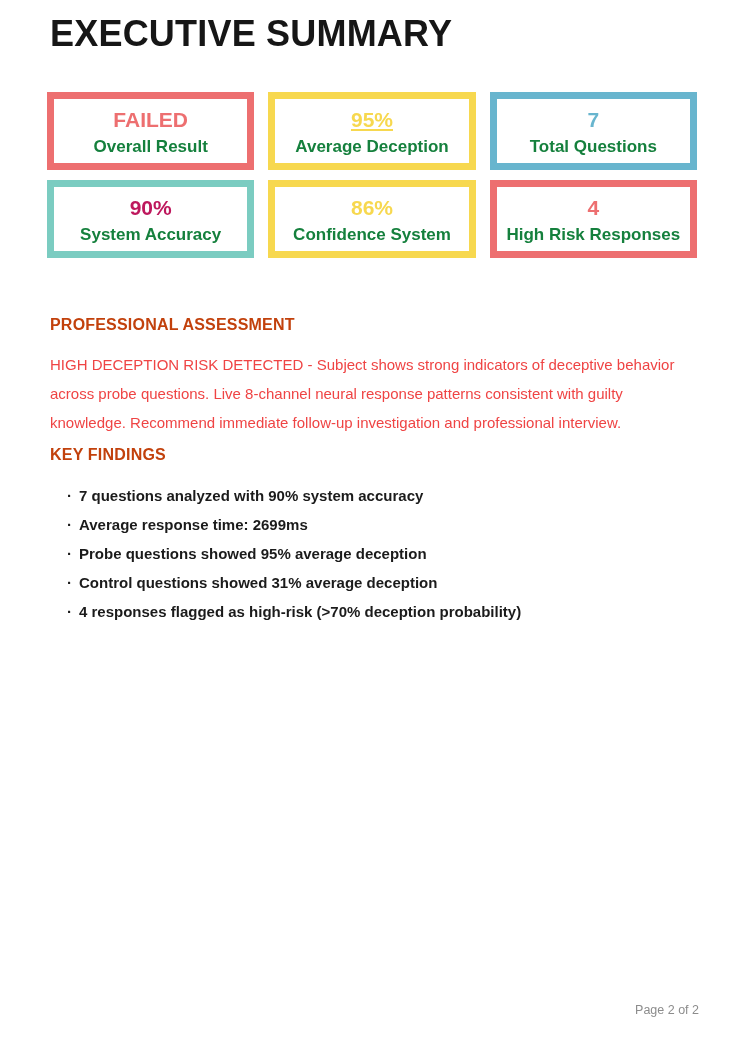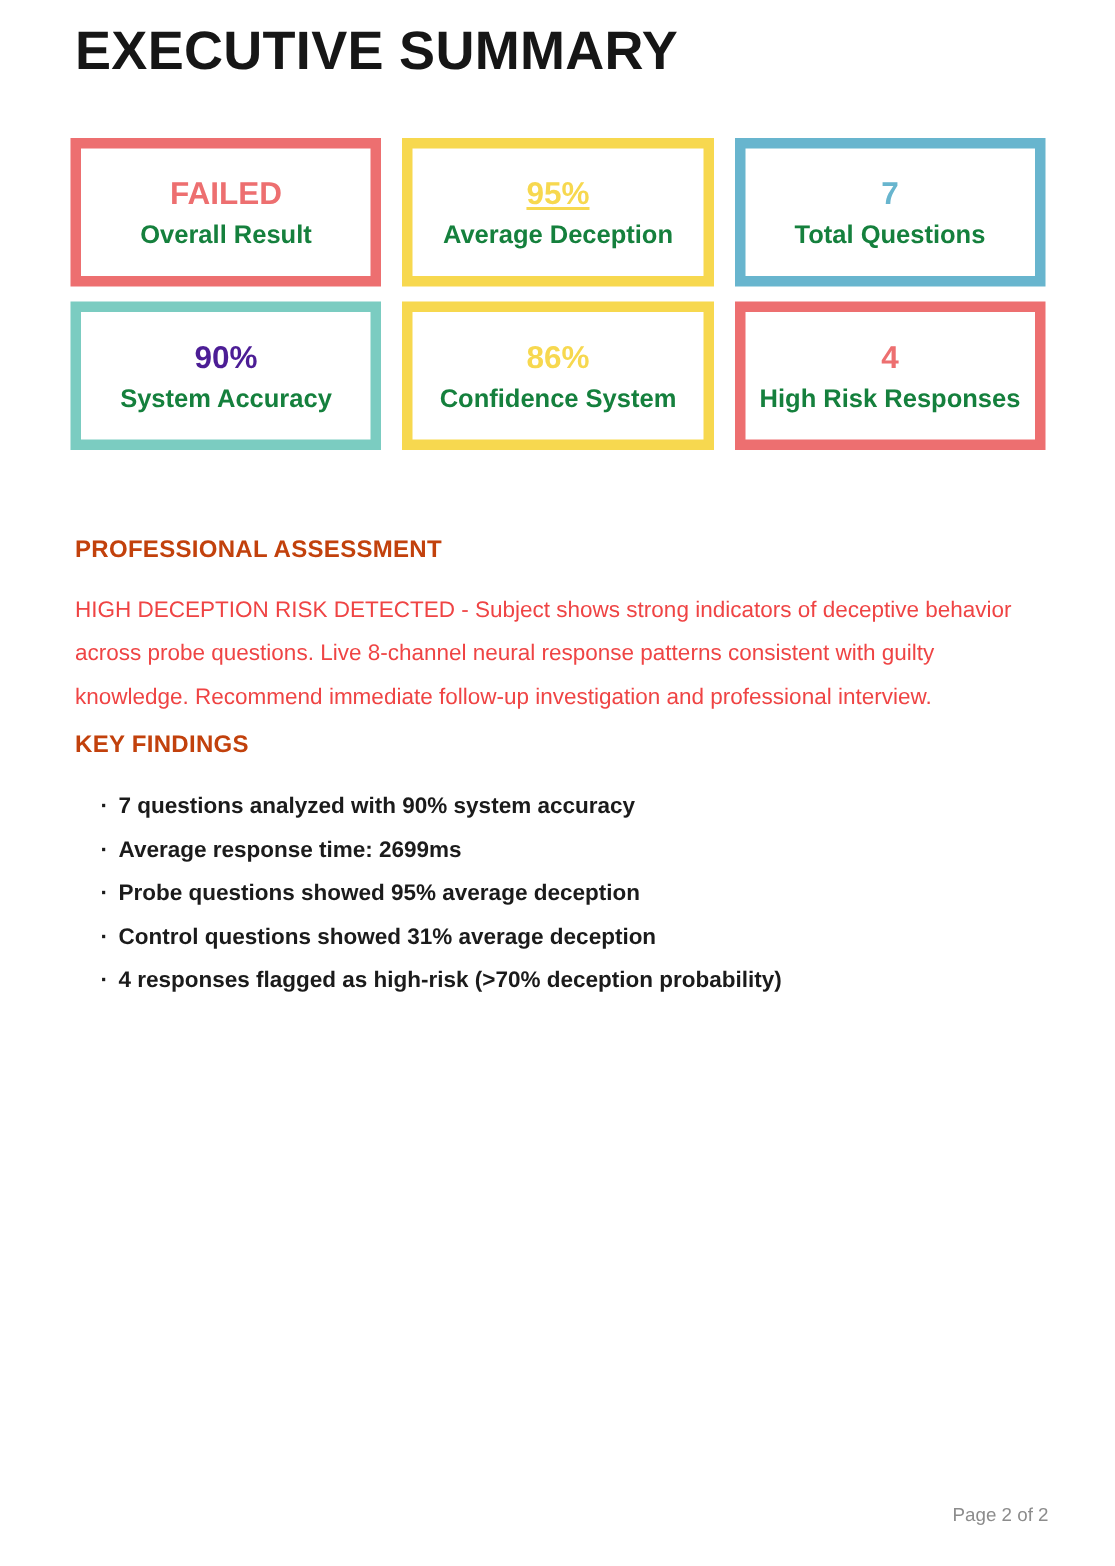--- a/index.html
+++ b/index.html
@@ -27,21 +27,21 @@
     color: #161616;
   }
   .stats-grid {
     margin-top: 41px;
     display: grid;
     grid-template-columns: repeat(3, 1fr);
     column-gap: 14px;
     row-gap: 10px;
   }
   .stat-card {
-    height: 99px;
+    height: 78px;
     box-sizing: border-box;
     border: 7px solid #ccc;
     background: #ffffff;
     display: flex;
     flex-direction: column;
     align-items: center;
     justify-content: center;
     gap: 9px;
     text-align: center;
   }
@@ -115,21 +115,21 @@
     </div>
     <div class="stat-card" style="border-color: rgb(247, 216, 79);">
       <div class="stat-value" style="color: rgb(247, 216, 79); text-decoration: underline;">95%</div>
       <div class="stat-label">Average Deception</div>
     </div>
     <div class="stat-card" style="border-color: rgb(104, 181, 206);">
       <div class="stat-value" style="color: rgb(104, 181, 206);">7</div>
       <div class="stat-label">Total Questions</div>
     </div>
     <div class="stat-card" style="border-color: rgb(123, 204, 193);">
-      <div class="stat-value" style="color: #4c1d95;">90%</div>
+      <div class="stat-value" style="color: #be185d;">90%</div>
       <div class="stat-label">System Accuracy</div>
     </div>
     <div class="stat-card" style="border-color: rgb(247, 216, 79);">
       <div class="stat-value" style="color: rgb(247, 216, 79);">86%</div>
       <div class="stat-label">Confidence System</div>
     </div>
     <div class="stat-card" style="border-color: rgb(237, 111, 112);">
       <div class="stat-value" style="color: rgb(237, 111, 112);">4</div>
       <div class="stat-label">High Risk Responses</div>
     </div>

